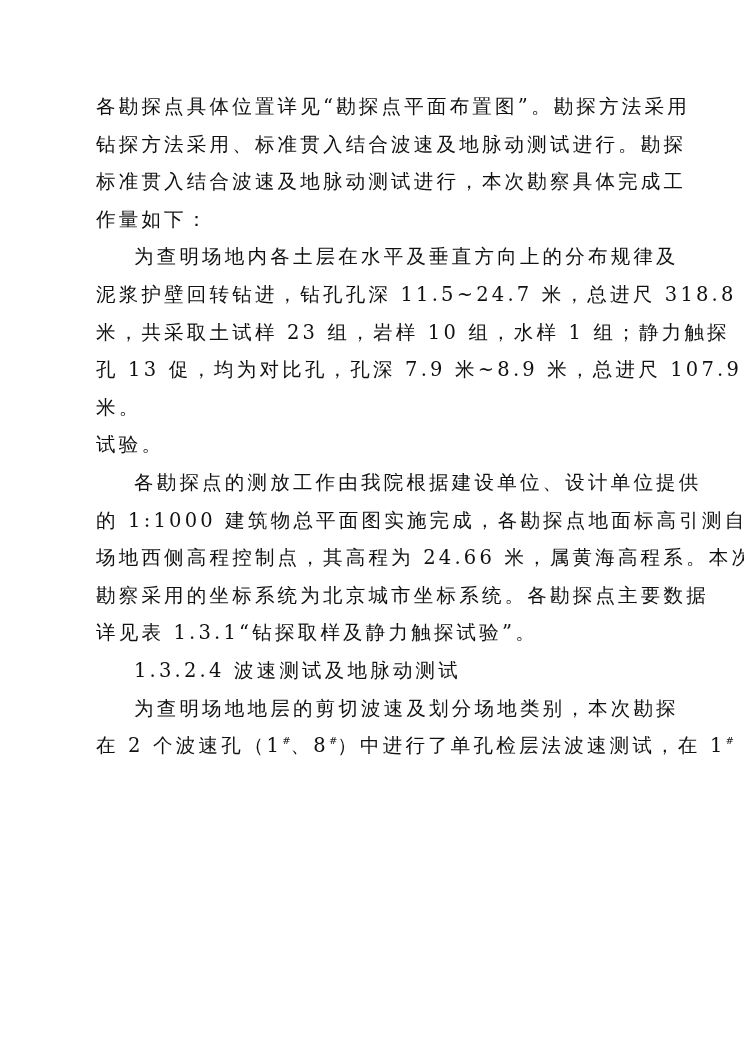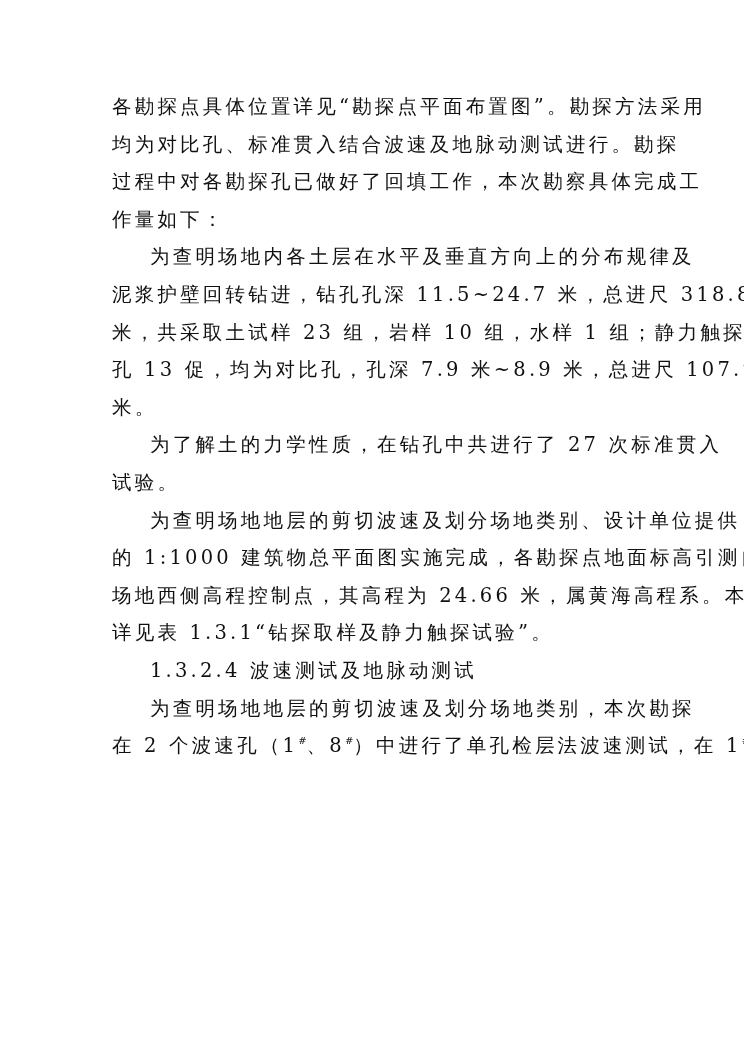--- a/index.html
+++ b/index.html
@@ -10,21 +10,21 @@
     body {
       width: 744px;
       height: 1052px;
       position: relative;
       overflow: hidden;
       font-family: "DejaVu Serif", "Liberation Serif", serif;
       color: #111111;
     }
     .page {
       position: absolute;
-      left: 112px;
+      left: 96px;
       top: 88px;
       width: 522px;
     }
     .line {
       height: 37.6px;
       line-height: 37.6px;
       font-size: 19.5px;
       letter-spacing: 3.2px;
       white-space: nowrap;
       overflow: visible;
@@ -40,30 +40,30 @@
       line-height: 0;
       vertical-align: 8px;
       letter-spacing: 0;
     }
   </style>
 </head>
 <body>
 
 <div class="page">
   <div class="line">各勘探点具体位置详见“勘探点平面布置图”。勘探方法采用</div>
-  <div class="line">均为对比孔、标准贯入结合波速及地脉动测试进行。勘探</div>
-  <div class="line">过程中对各勘探孔已做好了回填工作，本次勘察具体完成工</div>
+  <div class="line">钻探方法采用、标准贯入结合波速及地脉动测试进行。勘探</div>
+  <div class="line">标准贯入结合波速及地脉动测试进行，本次勘察具体完成工</div>
   <div class="line">作量如下：</div>
   <div class="line indent">为查明场地内各土层在水平及垂直方向上的分布规律及</div>
   <div class="line">泥浆护壁回转钻进，钻孔孔深 11.5~24.7 米，总进尺 318.8</div>
   <div class="line">米，共采取土试样 23 组，岩样 10 组，水样 1 组；静力触探</div>
   <div class="line">孔 13 促，均为对比孔，孔深 7.9 米~8.9 米，总进尺 107.9</div>
   <div class="line">米。</div>
-  <div class="line indent">为了解土的力学性质，在钻孔中共进行了 27 次标准贯入</div>
   <div class="line">试验。</div>
-  <div class="line indent">为查明场地地层的剪切波速及划分场地类别、设计单位提供</div>
+  <div class="line indent">各勘探点的测放工作由我院根据建设单位、设计单位提供</div>
   <div class="line">的 1:1000 建筑物总平面图实施完成，各勘探点地面标高引测自</div>
   <div class="line">场地西侧高程控制点，其高程为 24.66 米，属黄海高程系。本次</div>
+  <div class="line">勘察采用的坐标系统为北京城市坐标系统。各勘探点主要数据</div>
   <div class="line">详见表 1.3.1“钻探取样及静力触探试验”。</div>
   <div class="line heading">1.3.2.4 波速测试及地脉动测试</div>
   <div class="line indent">为查明场地地层的剪切波速及划分场地类别，本次勘探</div>
   <div class="line"><span>在 2 个波速孔（1</span><sup>#</sup><span>、8</span><sup>#</sup><span>）中进行了单孔检层法波速测试，在 1</span><sup>#</sup></div>
 </div>
 
 </body></html>

